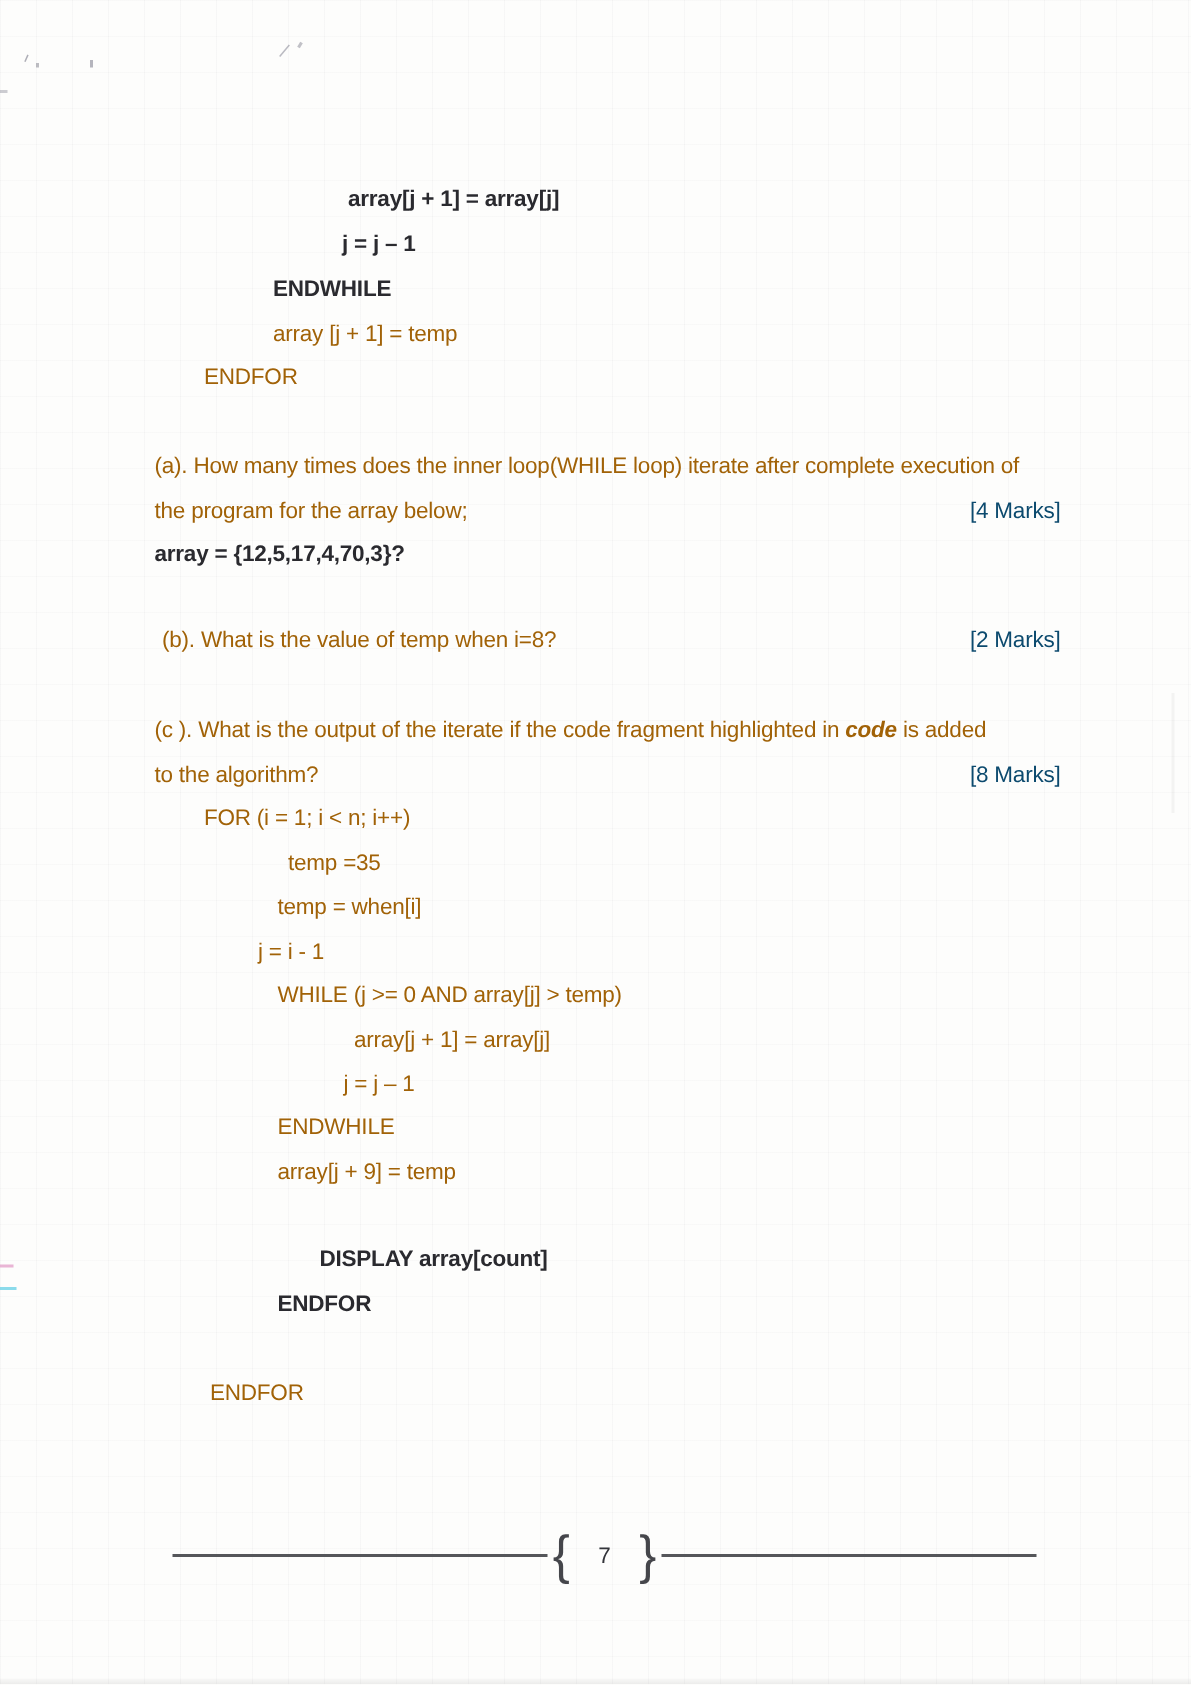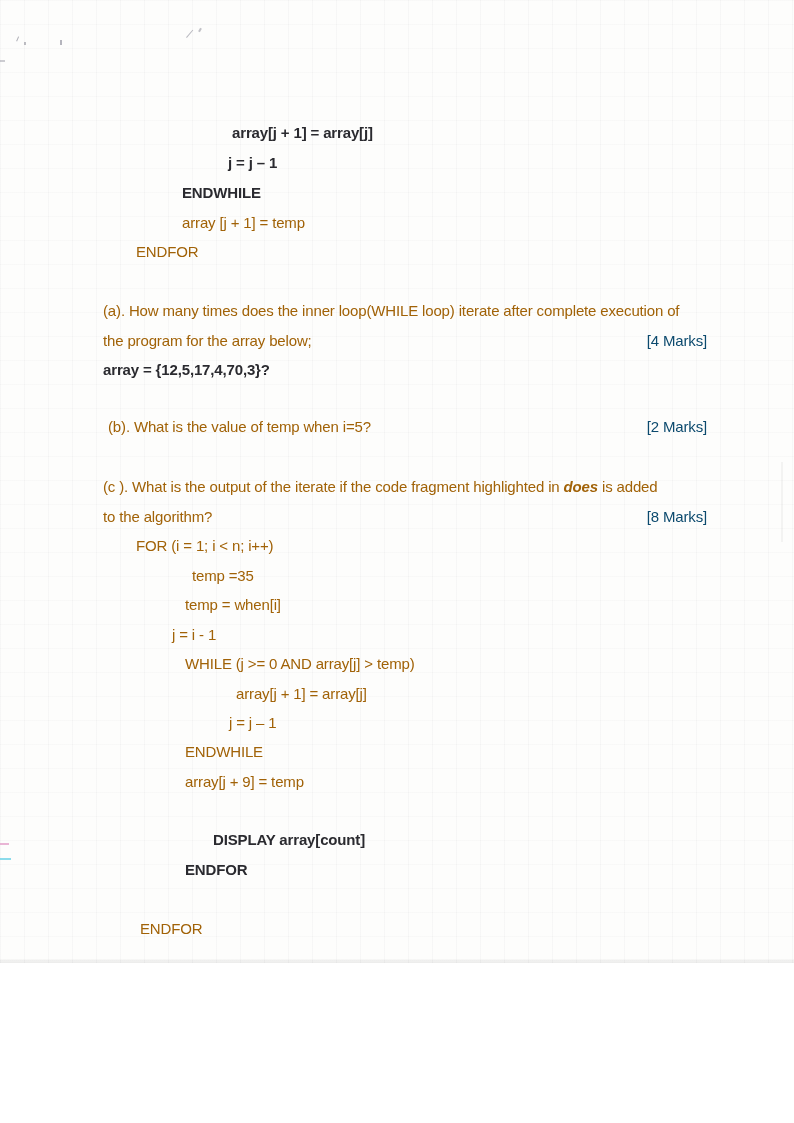--- a/index.html
+++ b/index.html
@@ -1,19 +1,19 @@
 <!DOCTYPE html>
 <html><head>
 <meta charset="utf-8">
 <style>
   html, body { margin: 0; padding: 0; background: #ffffff; }
   .page {
     position: relative;
     width: 794px;
-    height: 963px;
+    height: 1123px;
     background: #fdfdfc;
     overflow: hidden;
     font-family: "Liberation Sans", sans-serif;
   }
   
   .page::before {
     content: "";
     position: absolute;
     inset: 0;
     background-image:
@@ -108,24 +108,24 @@
   <div class="line b" style="left:228px; top:153px">j = j – 1</div>
   <div class="line b" style="left:182px; top:183px">ENDWHILE</div>
   <div class="line" style="left:182px; top:213px">array [j + 1] = temp</div>
   <div class="line" style="left:136px; top:242px">ENDFOR</div>
 
   <div class="line" style="left:103px; top:331px">the program for the array below;</div>
   <div class="line" style="left:103px; top:301px">(a). How many times does the inner loop(WHILE loop) iterate after complete execution of</div>
   <div class="marks" style="top:331px">[4 Marks]</div>
   <div class="line b" style="left:103px; top:360px">array = {12,5,17,4,70,3}?</div>
 
-  <div class="line" style="left:108px; top:417px">(b). What is the value of temp when i=5?</div>
+  <div class="line" style="left:108px; top:417px">(b). What is the value of temp when i=8?</div>
   <div class="marks" style="top:417px">[2 Marks]</div>
 
-  <div class="line" style="left:103px; top:477px"><span>(c ). What is the output of the iterate if the code fragment highlighted in </span><span class="bi">does</span><span> is added</span></div>
+  <div class="line" style="left:103px; top:477px"><span>(c ). What is the output of the iterate if the code fragment highlighted in </span><span class="bi">code</span><span> is added</span></div>
   <div class="line" style="left:103px; top:507px">to the algorithm?</div>
   <div class="marks" style="top:507px">[8 Marks]</div>
 
   <div class="line" style="left:136px; top:536px">FOR (i = 1; i &lt; n; i++)</div>
   <div class="line" style="left:192px; top:566px">temp =35</div>
   <div class="line" style="left:185px; top:595px">temp = when[i]</div>
   <div class="line" style="left:172px; top:625px">j = i - 1</div>
   <div class="line" style="left:185px; top:654px">WHILE (j &gt;= 0 AND array[j] &gt; temp)</div>
   <div class="line" style="left:236px; top:684px">array[j + 1] = array[j]</div>
   <div class="line" style="left:229px; top:713px">j = j – 1</div>

